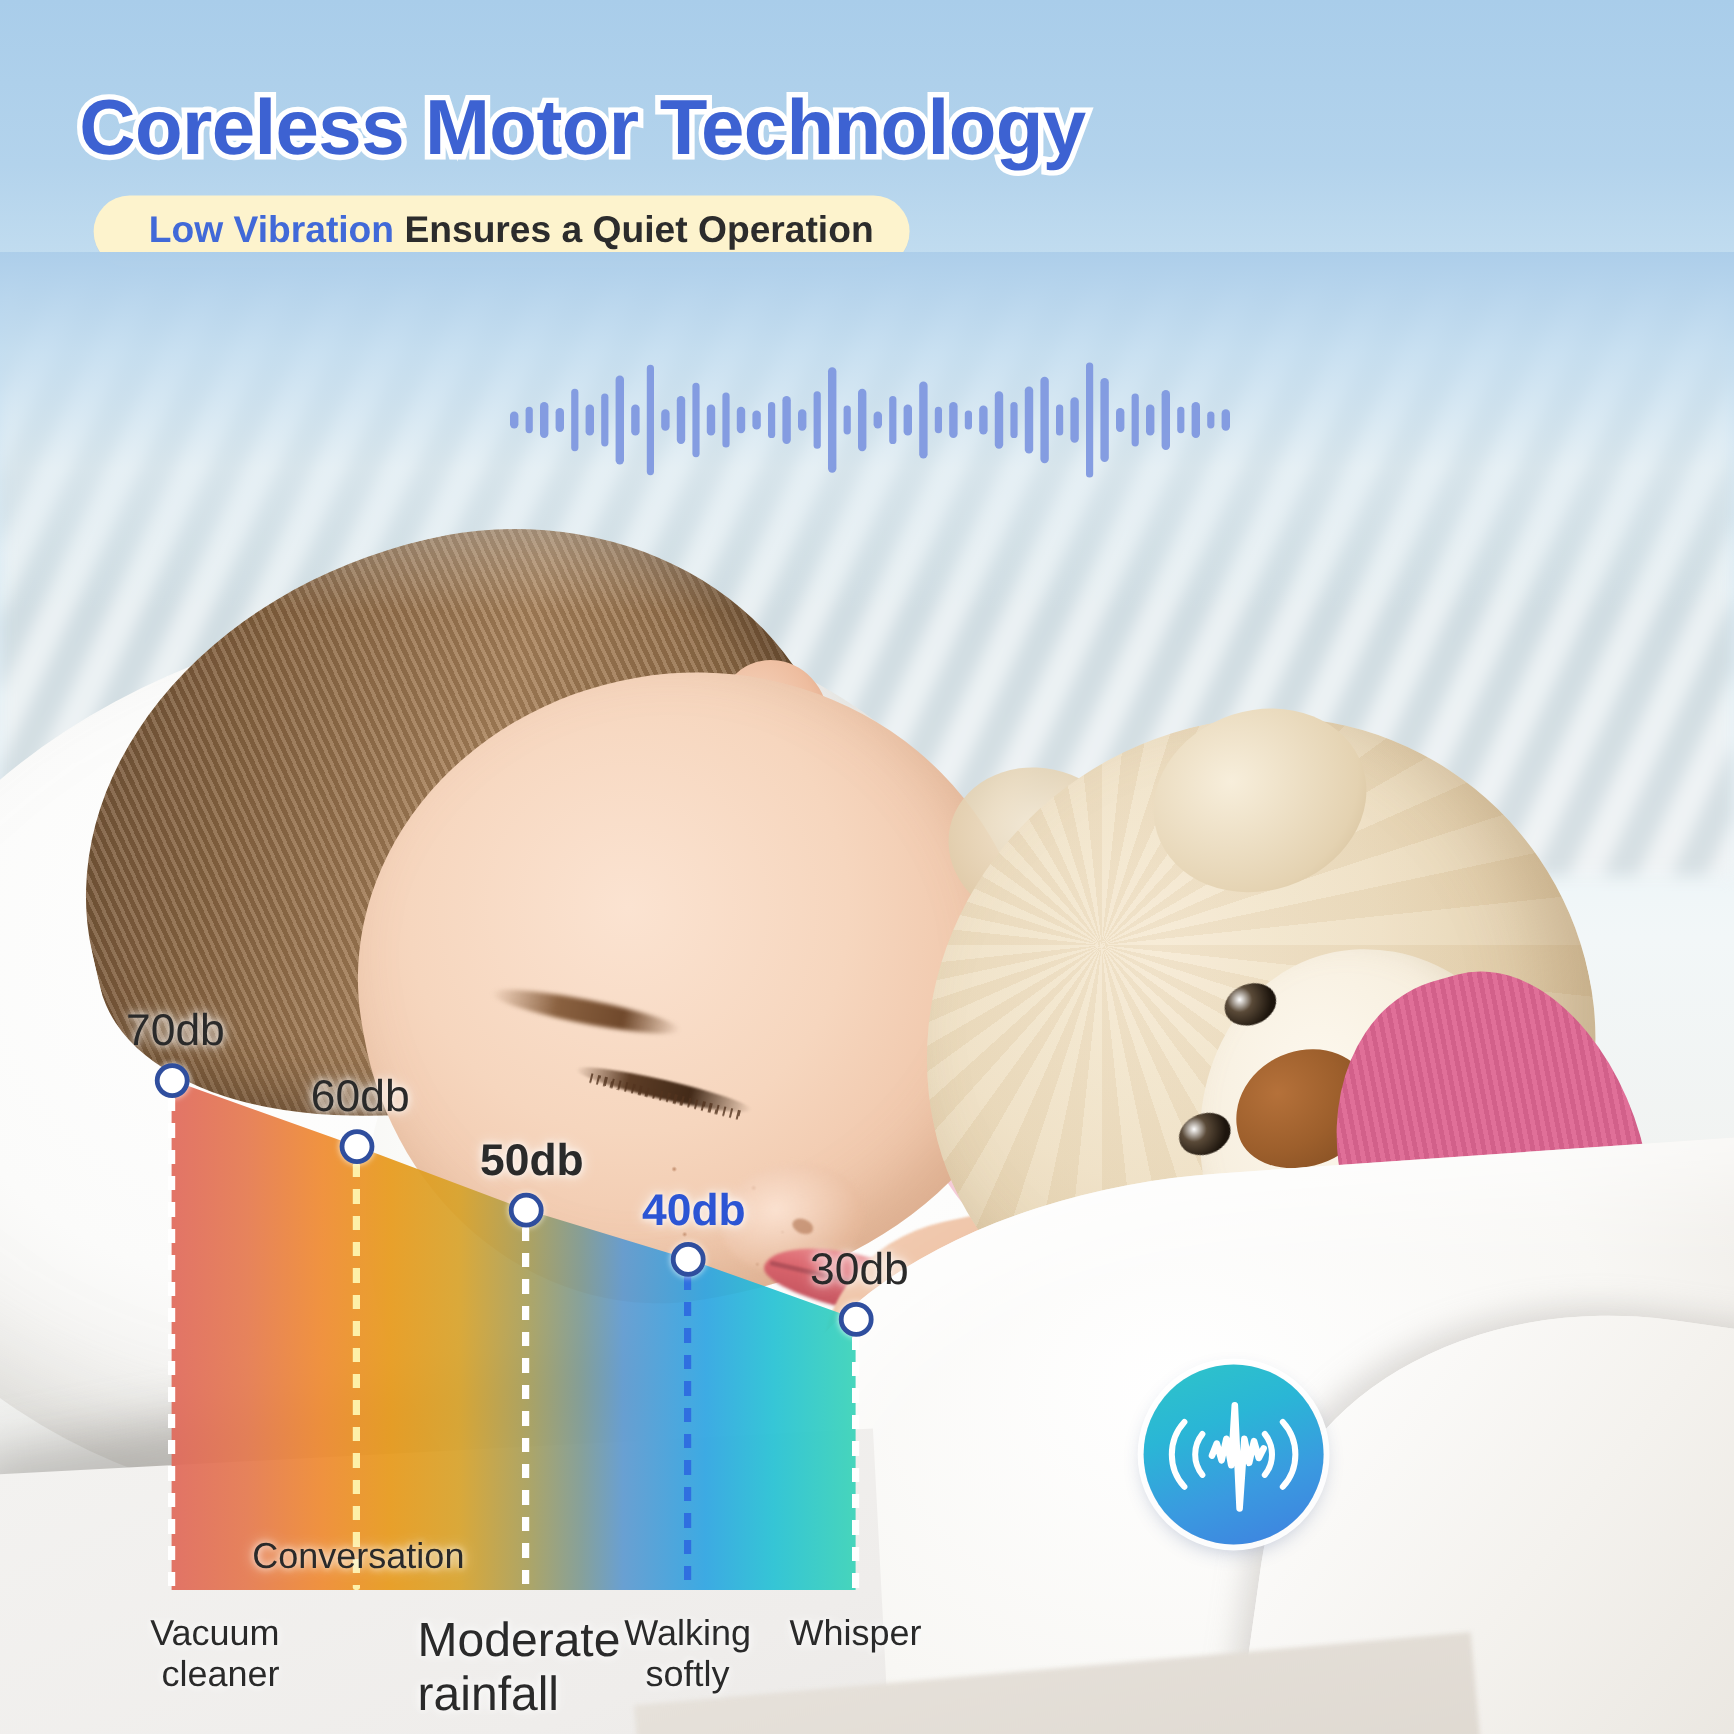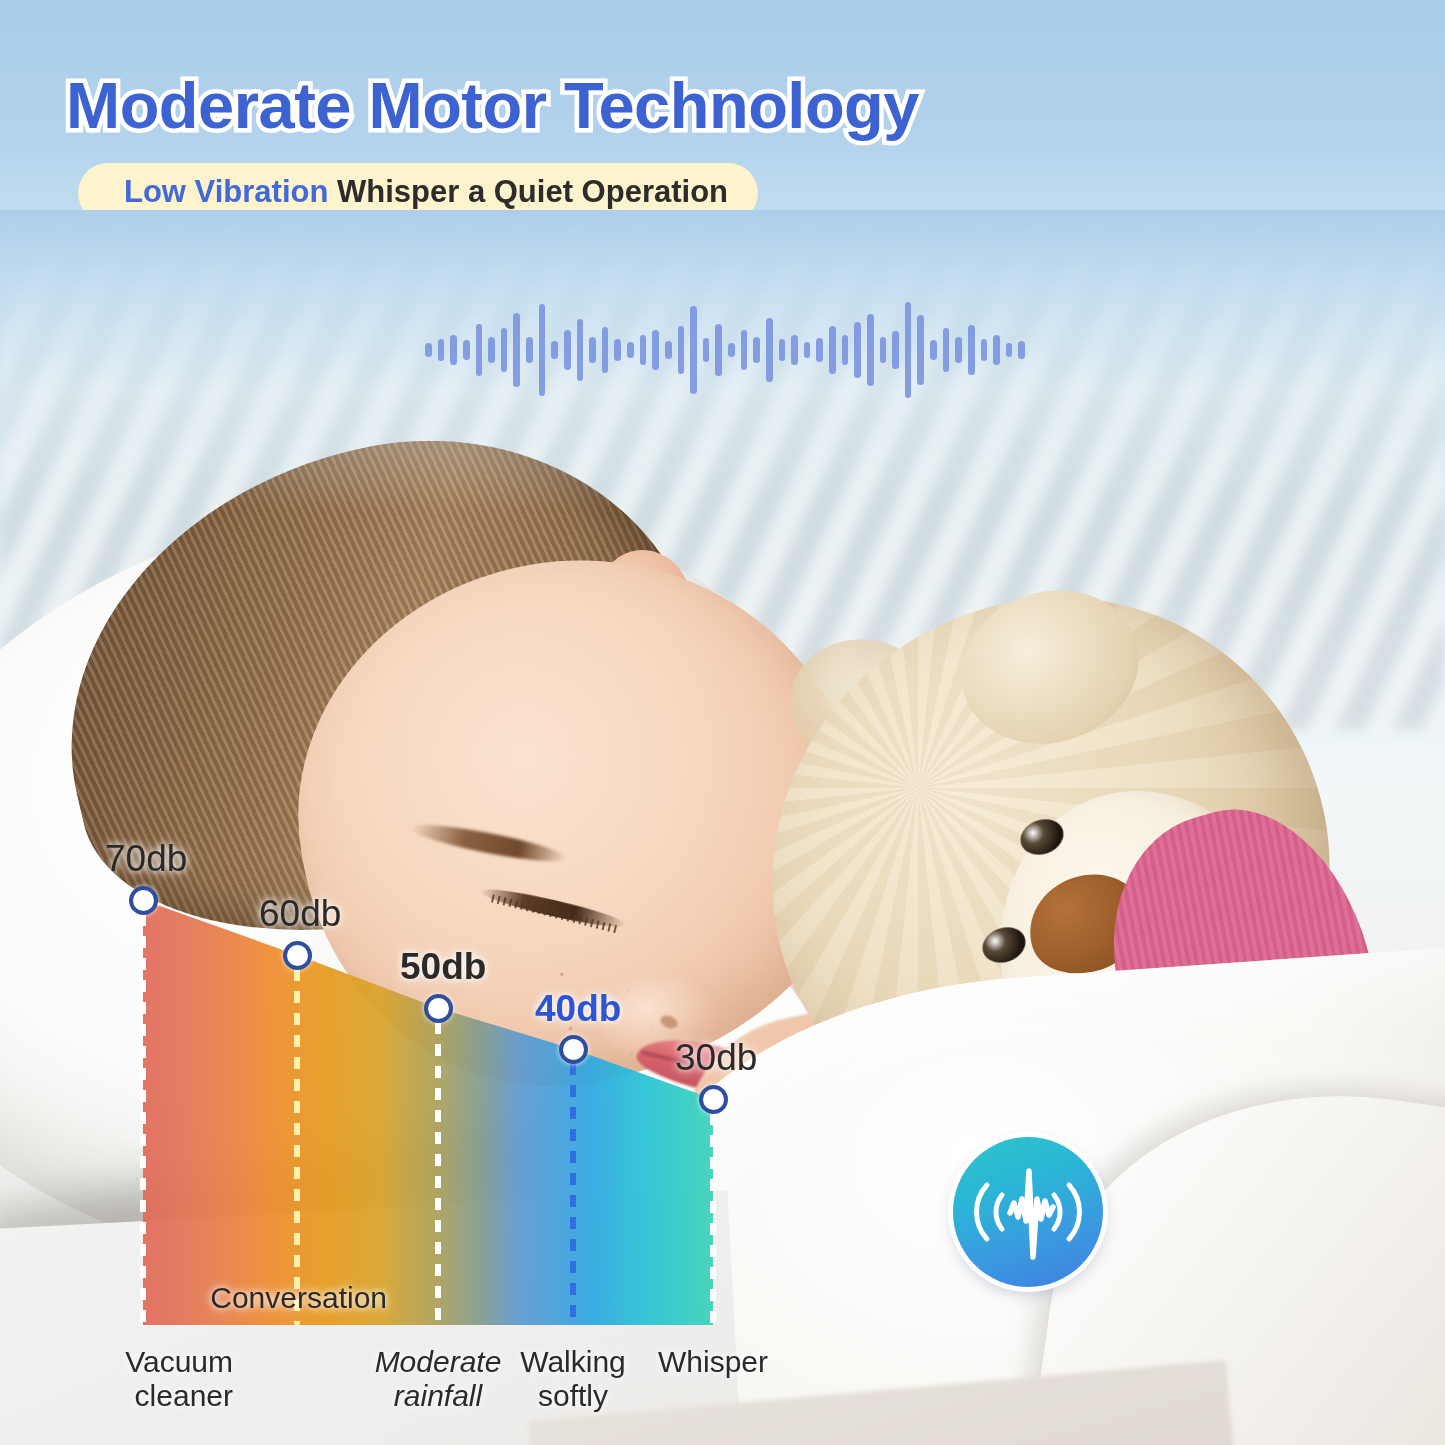--- a/index.html
+++ b/index.html
@@ -353,23 +353,23 @@
     <div class="finger f3"></div>
 
     <div class="duvet"></div>
     <div class="duvet-fold"></div>
     <div class="shadowband"></div>
     <div class="floor"></div>
     <div class="floor2"></div>
   </div>
 
   <div class="headerband"></div>
-  <div class="title">Moderate Motor Technology</div>
+  <div class="title">Coreless Motor Technology</div>
   <div class="pill">
-    <span class="accent">Low Vibration</span><span class="dark"> Whisper a Quiet Operation</span>
+    <span class="accent">Low Vibration</span><span class="dark"> Ensures a Quiet Operation</span>
   </div>
 
   <div class="wave" id="wave">
       <i style="height: 14px; background: rgb(125, 150, 224);"></i>
       <i style="height: 22px; background: rgb(125, 150, 224);"></i>
       <i style="height: 30px; background: rgb(125, 150, 224);"></i>
       <i style="height: 20px; background: rgb(125, 150, 224);"></i>
       <i style="height: 52px; background: rgb(125, 150, 224);"></i>
       <i style="height: 26px; background: rgb(125, 150, 224);"></i>
       <i style="height: 44px; background: rgb(125, 150, 224);"></i>
@@ -445,21 +445,21 @@
       <div class="dot" style="left: 282.5px; top: 940.5px;"></div>
       <div class="chart-label" style="left: 259px; top: 893px;">60db</div>
       <div class="dot" style="left: 423.5px; top: 993.5px;"></div>
       <div class="chart-label" style="left: 400px; top: 946px; font-weight: bold;">50db</div>
       <div class="dot" style="left: 558.5px; top: 1034.5px;"></div>
       <div class="chart-label hl" style="left: 535px; top: 988px;">40db</div>
       <div class="dot" style="left: 698.5px; top: 1084.5px;"></div>
       <div class="chart-label" style="left: 675px; top: 1037px;">30db</div>
       <div class="chart-label" style="font-size: 30px; text-align: right; width: 180px; white-space: normal; line-height: 1.12; left: 53px; top: 1345px;">Vacuum cleaner</div>
       <div class="chart-label" style="font-size: 30px; text-align: right; width: 180px; white-space: normal; line-height: 1.12; left: 207px; top: 1281px;">Conversation</div>
-      <div class="chart-label" style="font-size: 30px; text-align: center; width: 180px; white-space: normal; line-height: 1.12; left: 348px; top: 1345px; font-style: italic;">Moderate rainfall</div>
+      <div class="chart-label" style="font-size: 40px; width: 180px; white-space: normal; line-height: 1.12; left: 348px; top: 1345px;">Moderate rainfall</div>
       <div class="chart-label" style="font-size: 30px; text-align: center; width: 180px; white-space: normal; line-height: 1.12; left: 483px; top: 1345px;">Walking softly</div>
       <div class="chart-label" style="font-size: 30px; text-align: center; width: 180px; white-space: normal; line-height: 1.12; left: 623px; top: 1345px;">Whisper</div>
     </div>
 
   <div class="badge">
     <svg width="150" height="150" viewBox="0 0 150 150">
       <g stroke="#ffffff" fill="none" stroke-linecap="round" stroke-width="5">
         <path d="M34 48 A40 40 0 0 0 34 102"></path>
         <path d="M49 58 A27 27 0 0 0 49 92"></path>
         <path d="M116 48 A40 40 0 0 1 116 102"></path>

